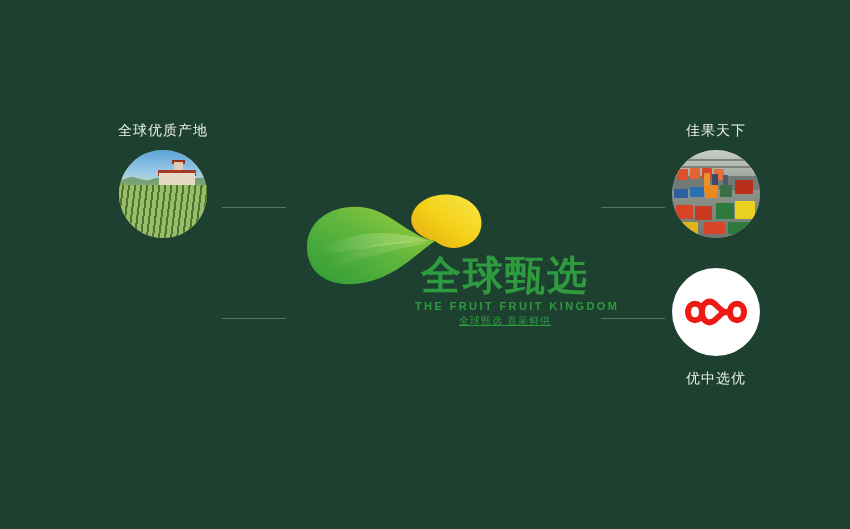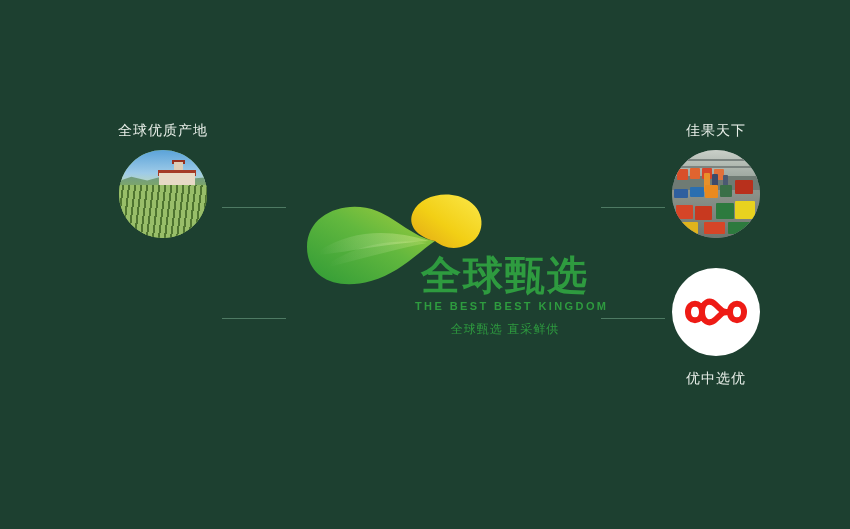--- a/index.html
+++ b/index.html
@@ -203,26 +203,27 @@
     font-family: "Liberation Sans Narrow", "Liberation Sans", sans-serif;
     font-size: 11px;
     font-weight: bold;
     color: #2e9b3f;
     letter-spacing: 2.4px;
     line-height: 14px;
     margin-top: 2px;
     white-space: nowrap;
   }
   .word-sub {
-    font-size: 12px;
+    font-size: 10px;
     color: #2e9b3f;
     letter-spacing: 1px;
     line-height: 12px;
-    margin-top: 10px;
+    margin-top: 2px;
     white-space: nowrap;
+    text-decoration: underline;
   }
 </style>
 </head>
 <body>
 
 <div id="stage">
 
   <div class="connector conn-tl"></div>
   <div class="connector conn-bl"></div>
   <div class="connector conn-tr"></div>
@@ -305,18 +306,18 @@
       </defs>
       <path d="M12 62 C12 28, 52 14, 82 26 C104 35, 118 52, 140 56
                C120 70, 104 88, 76 96 C40 106, 12 92, 12 62 Z" fill="url(#gGreen)"></path>
       <path d="M140 56 C122 52, 112 40, 118 27 C126 9, 156 4, 174 16
                C192 28, 190 52, 172 60 C158 66, 148 62, 140 56 Z" fill="url(#gYellow)"></path>
       <path d="M24 66 C58 44, 96 44, 134 56 C96 58, 58 66, 24 70 Z" fill="url(#gStreak)" opacity=".5"></path>
       <path d="M34 78 C66 58, 102 54, 132 58 C100 64, 66 74, 34 82 Z" fill="url(#gStreak)" opacity=".32"></path>
     </svg>
     <div class="wordmark">
       <div class="word-cn">全球甄选</div>
-      <div class="word-en">THE BEST BEST KINGDOM</div>
+      <div class="word-en">THE FRUIT FRUIT KINGDOM</div>
       <div class="word-sub">全球甄选  直采鲜供</div>
     </div>
   </div>
 
 </div>
 
 </body></html>

